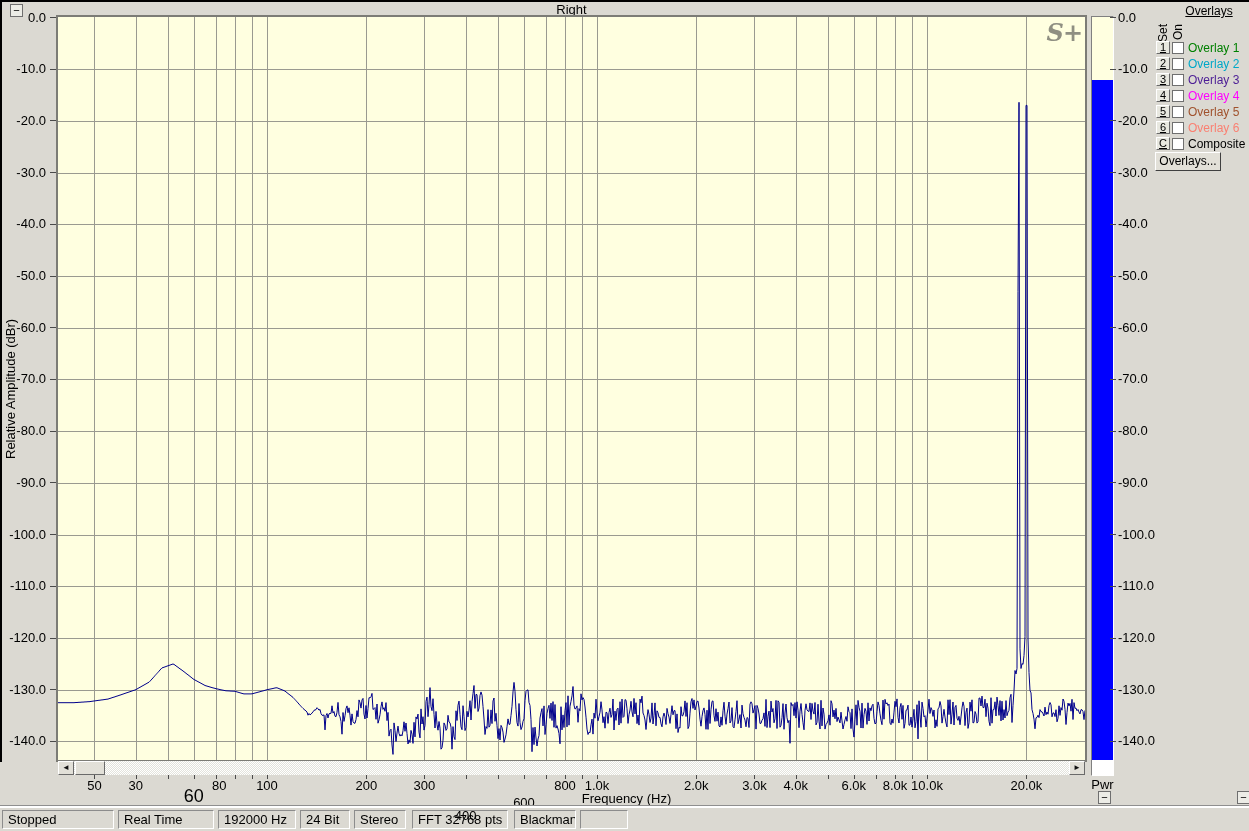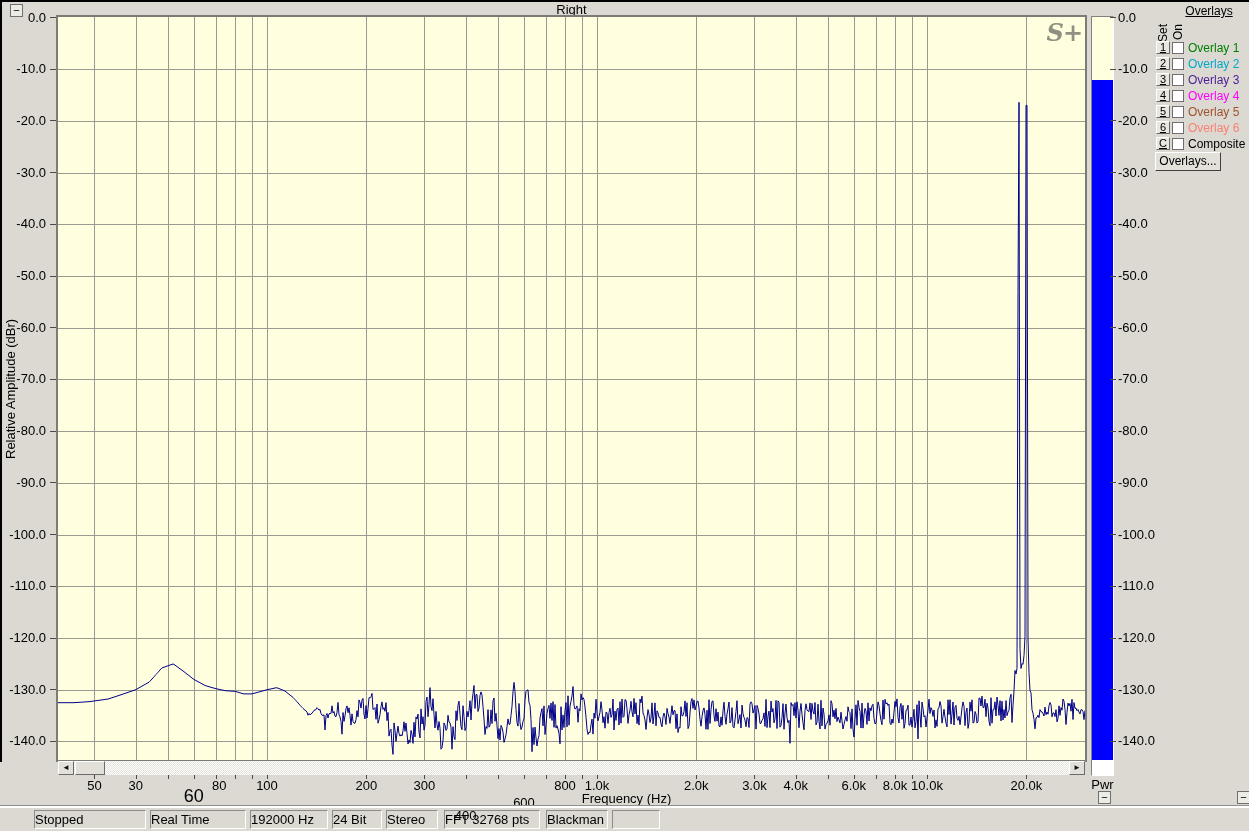--- a/index.html
+++ b/index.html
@@ -36,21 +36,21 @@
       font-size:11px;line-height:11px;text-align:center;text-decoration:underline;}
   .ov-chk{position:absolute;left:1172px;width:12px;height:12px;background:#fff;
       border:1px solid #6f6f6f;box-sizing:border-box;}
   #options-btn{left:1155px;top:152px;width:66px;height:19px;background:#E2E0D8;
       border:1px solid;border-color:#fff #404040 #404040 #fff;box-sizing:border-box;
       font-size:12px;text-align:center;line-height:17px;}
   #status-divider{left:0;top:805px;width:1249px;height:2px;background:#fff;border-top:1px solid #8f8f8f;}
   #status-bar{left:0;top:806px;width:1249px;height:25px;}
   .status-panel{position:absolute;top:4px;height:19px;box-sizing:border-box;
       border:1px solid;border-color:#8c8c8c #fff #fff #8c8c8c;
-      font-size:13px;line-height:17px;white-space:nowrap;overflow:hidden;margin-left:32px;}
+      font-size:13px;line-height:17px;padding-left:5px;white-space:nowrap;overflow:hidden;}
 </style>
 </head>
 <body>
 
 <div class="abs edge" style="left:0;top:0;width:1249px;height:2px;"></div>
 <div class="abs edge" style="left:0;top:0;width:2px;height:762px;"></div>
 
 <div class="abs collapse-box" style="left:10px;top:4px;">−</div>
 
 <div class="abs" id="page-title">Right</div>

